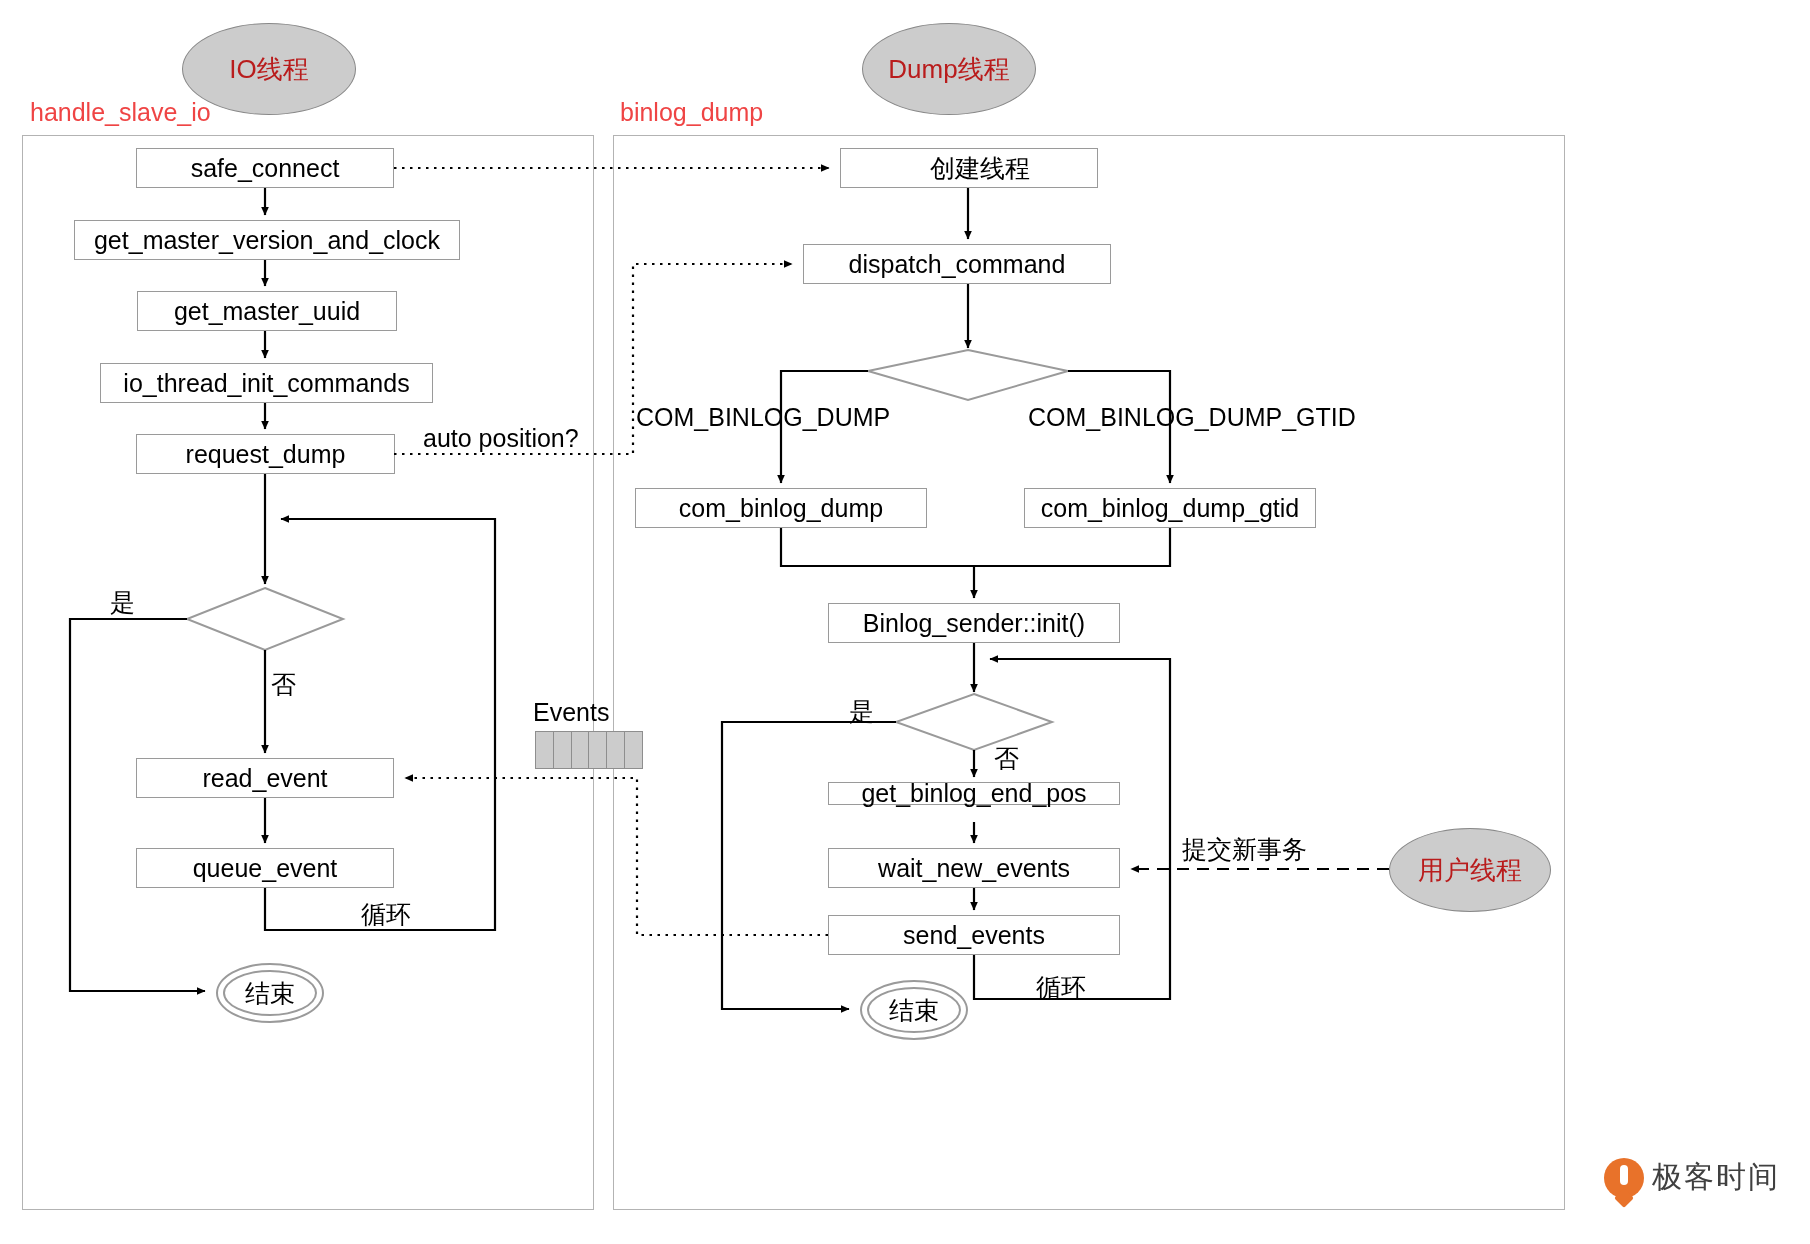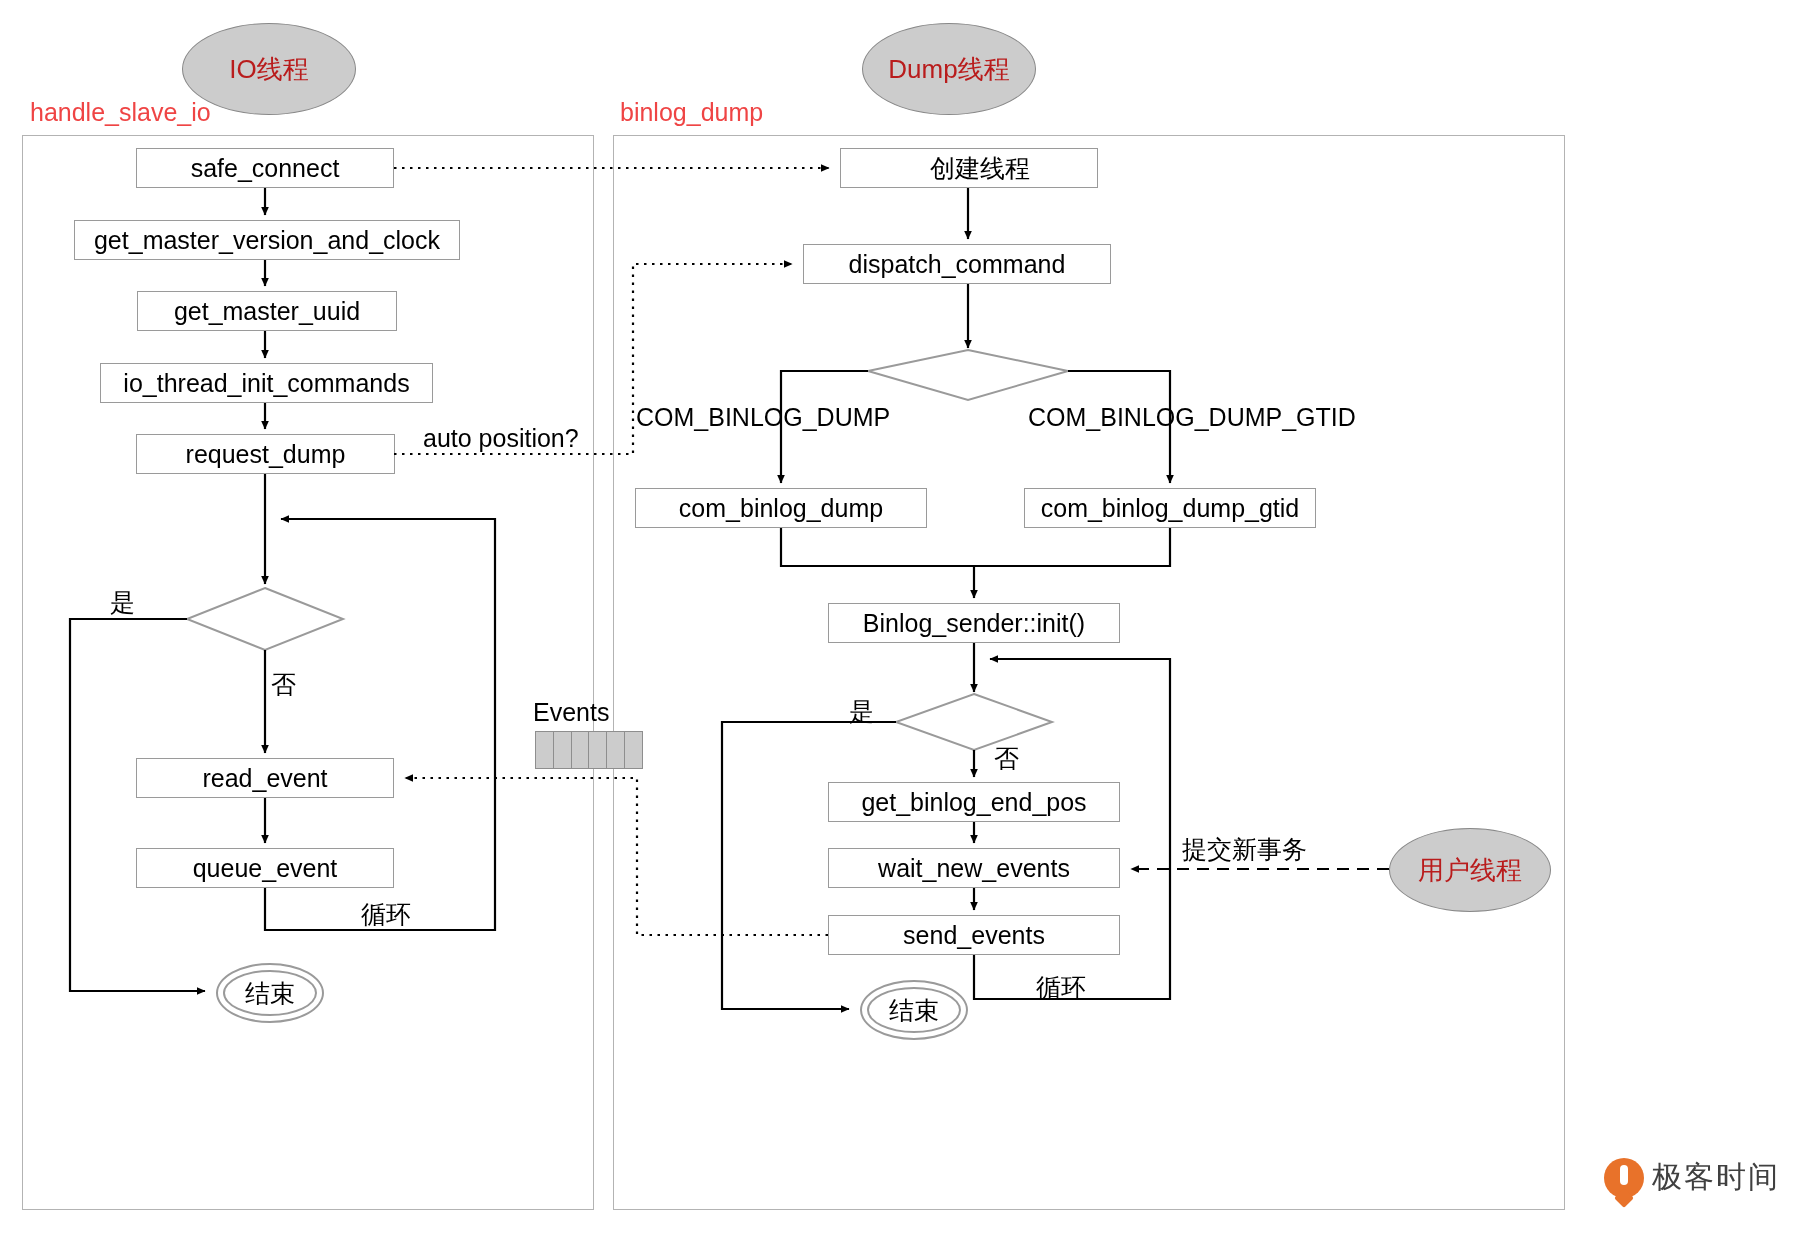--- a/index.html
+++ b/index.html
@@ -110,21 +110,21 @@
   <div class="node" style="left:1024px;top:488px;width:292px;height:40px;">
     <span>com_binlog_dump_gtid</span>
   </div>
 
   <div class="node" style="left:828px;top:603px;width:292px;height:40px;">
     <span>Binlog_sender::init()</span>
   </div>
 
   <div class="label" style="left:937px;top:707px;">STOP?</div>
 
-  <div class="node" style="left:828px;top:782px;width:292px;height:40px;justify-content:center;">
+  <div class="node" style="left:828px;top:782px;width:292px;height:23px;justify-content:center;">
     <span>get_binlog_end_pos</span>
   </div>
 
   <div class="node" style="left:828px;top:848px;width:292px;height:40px;">
     <span>wait_new_events</span>
   </div>
 
   <div class="node" style="left:828px;top:915px;width:292px;height:40px;">
     <span>send_events</span>
   </div>

